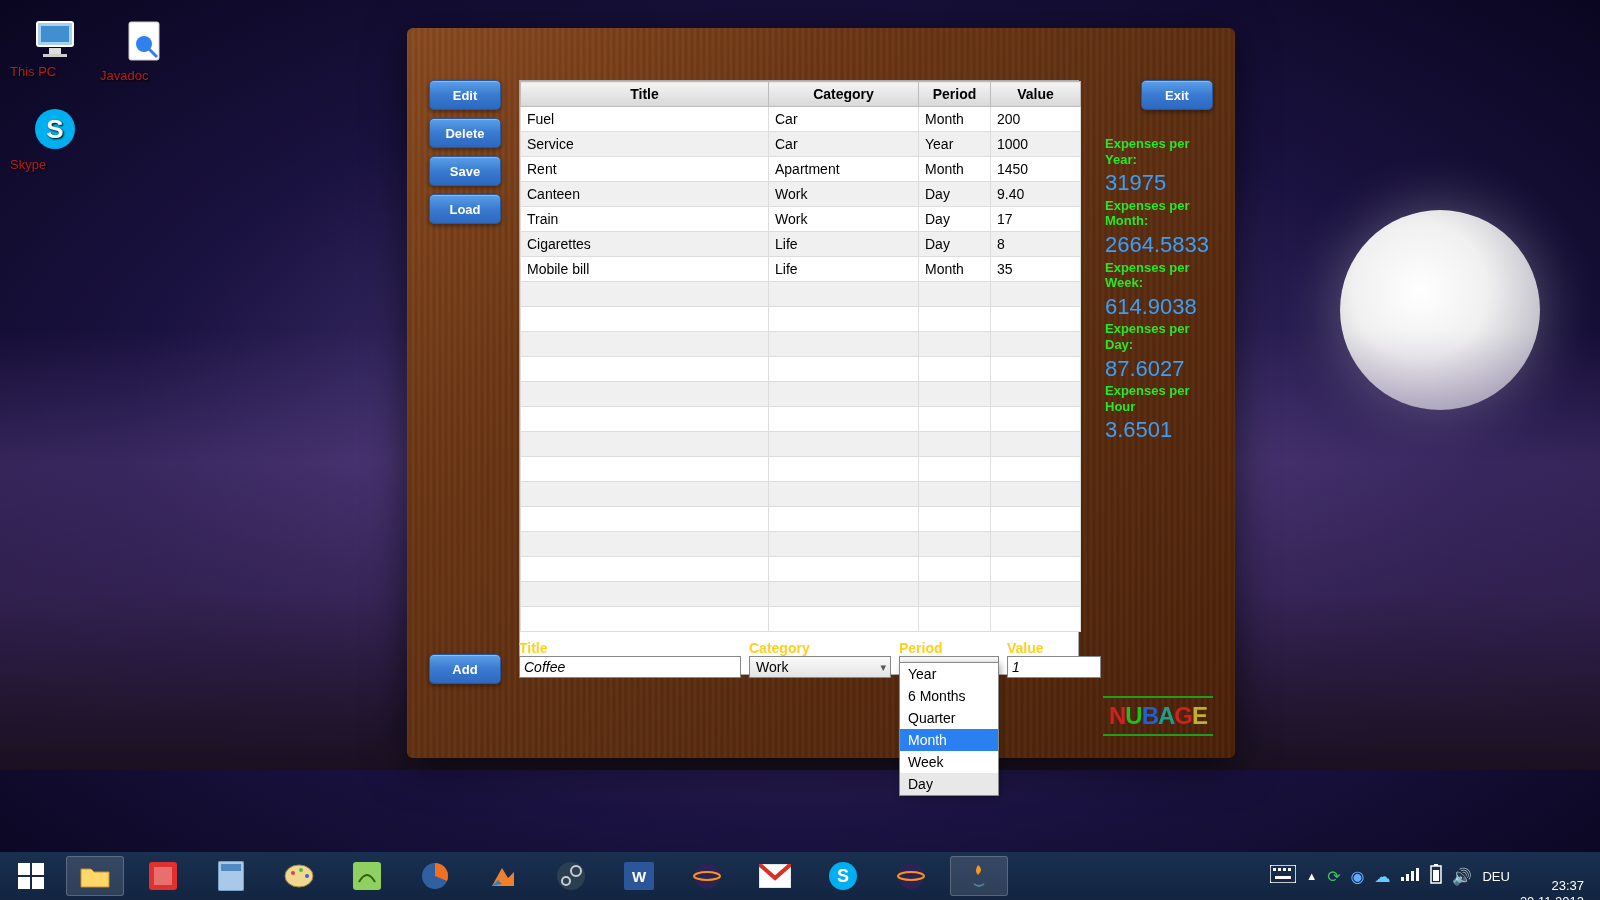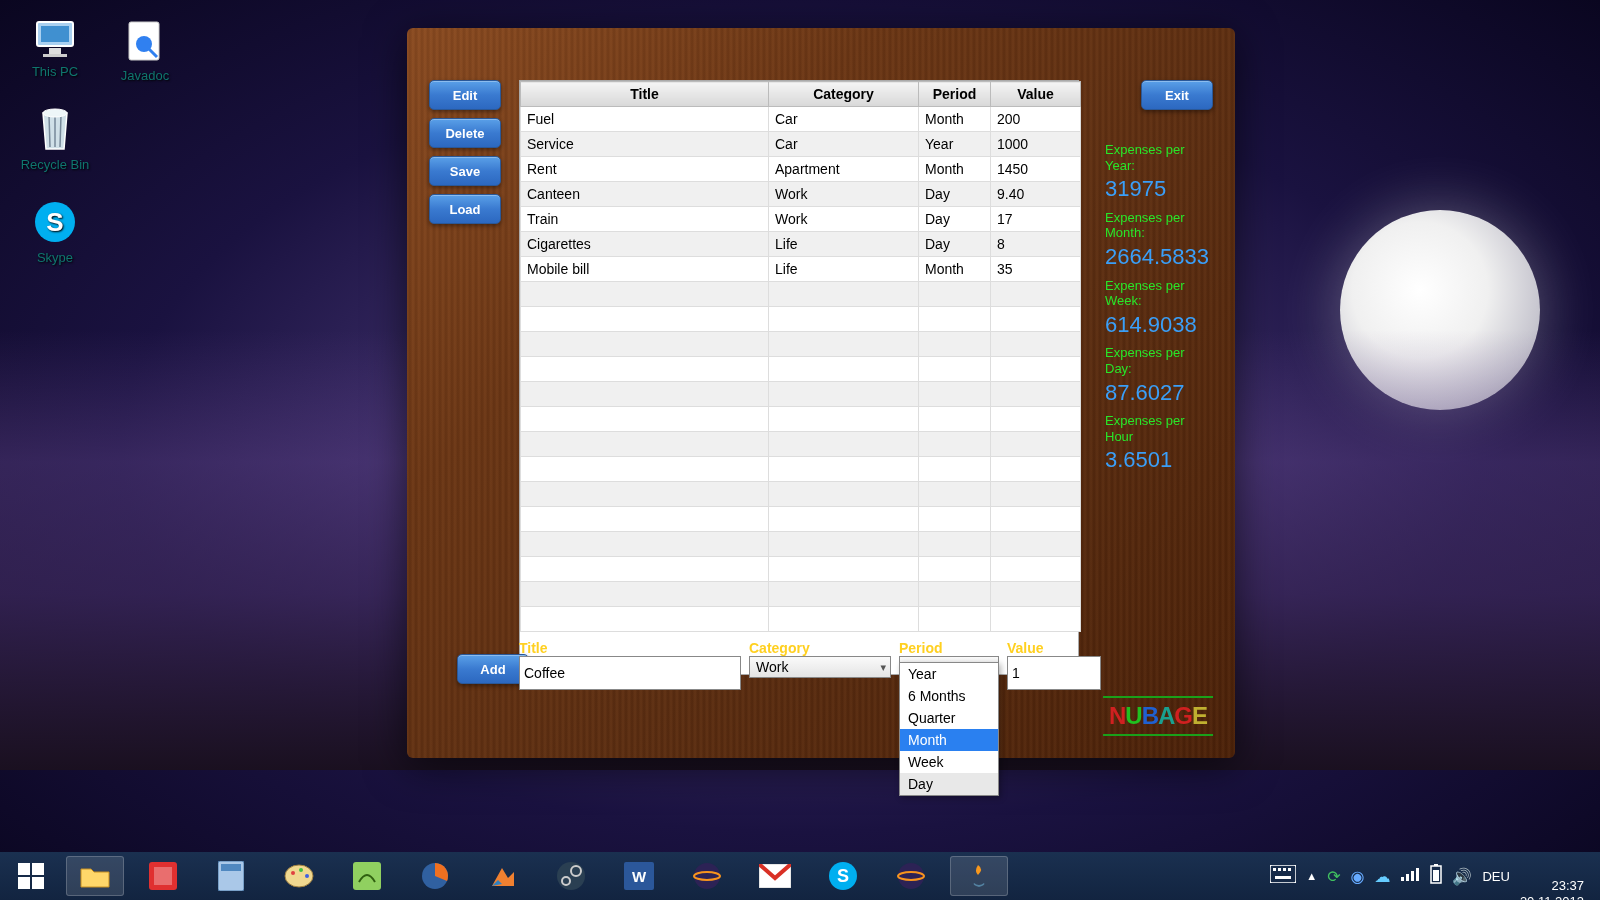--- a/index.html
+++ b/index.html
@@ -16,21 +16,21 @@
   width: 200px; height: 200px; border-radius: 50%;
   background: radial-gradient(circle at 40% 40%, #fff 0%, #f0f0f0 40%, #c8c7d0 70%, #9997a6 100%);
   box-shadow: 0 0 60px rgba(255,255,255,0.3);
 }
 .clouds {
   position: absolute; left: 0; right: 0; top: 330px; height: 440px;
   background: linear-gradient(180deg, rgba(100,70,140,0) 0%, rgba(100,70,140,0.4) 30%, rgba(60,40,90,0.7) 60%, #1a1020 100%);
 }
 
 .desktop-icons { position: absolute; top: 20px; left: 10px; }
-.dicon { width: 90px; text-align: center; color: #0f766e; font-size: 13px;
+.dicon { width: 90px; text-align: left; color: #b91c1c; font-size: 13px;
   text-shadow: 1px 1px 2px #000; margin-bottom: 26px; cursor: pointer; }
 .dicon .glyph { display:block; margin: 0 auto 4px; }
 .desktop-icons .row2 { position: absolute; top: 0; left: 90px; }
 
 .app {
   position: absolute; left: 407px; top: 28px;
   width: 828px; height: 730px;
   background: linear-gradient(135deg, #8a4a20 0%, #6a3514 30%, #5a2c10 60%, #4a2008 100%);
   background-image:
     repeating-linear-gradient(90deg, rgba(255,200,140,0.05) 0px, rgba(0,0,0,0.08) 3px, rgba(255,200,140,0.05) 6px),
@@ -54,28 +54,28 @@
 .table-wrap { position: absolute; top: 52px; left: 112px; width: 560px; height: 595px; background:#fff; border: 1px solid #aaa; }
 table { border-collapse: collapse; width: 100%; table-layout: fixed; }
 th { background: linear-gradient(#f4f4f4, #d8d8d8); font-size: 14px; font-weight:bold; text-align:center;
      border: 1px solid #bbb; height: 25px; }
 td { border: 1px solid #ddd; height: 25px; padding: 0 6px; font-size: 14px;
      white-space: nowrap; overflow: hidden; }
 tbody tr:nth-child(even) td { background: #f0f0f0; }
 tbody tr:nth-child(odd)  td { background: #fff; }
 
 .stats { position: absolute; top: 108px; right: 22px; width: 108px; font-size: 13px; }
-.stats .label { color: #29e629; font-weight: normal; line-height: 1.2; margin-top: 6px; }
+.stats .label { color: #29e629; font-weight: bold; line-height: 1.2; }
 .stats .val   { color: #3a9ff8; font-size: 22px; line-height: 1.3; margin-top: 2px; }
 
 .addrow { position: absolute; bottom: 62px; left: 22px; right: 22px; height: 56px; }
 .add-btn { width: 72px; height: 30px; }
 .field-label { color: #ffd020; font-weight: bold; font-size: 14px; }
 .text-input {
-  height: 22px; border: 1px solid #888; padding: 16px 4px; font-size: 14px; background:#fff;
+  height: 22px; border: 1px solid #888; padding: 4px 4px; font-size: 14px; background:#fff;font-style:italic;
 }
 .combo { height: 22px; border: 1px solid #888; background: linear-gradient(#fafafa,#e4e4e4); font-size:14px;
          position: relative; padding: 0 20px 0 6px; line-height: 20px; }
 .combo::after { content:'▾'; position:absolute; right:4px; top:0; font-size:11px; color:#555;}
 
 .dropdown {
   position: absolute; width: 100px; background: #fff; border: 1px solid #888;
   box-shadow: 2px 2px 6px rgba(0,0,0,0.3); z-index: 50; font-size:14px;
 }
 .dropdown div { padding: 3px 8px; cursor: pointer; }
@@ -113,28 +113,20 @@
 
 <div class="desktop-icons">
   <div class="dicon">
     <svg class="glyph" width="44" height="40" viewBox="0 0 44 40">
       <rect x="4" y="2" width="36" height="24" rx="2" fill="#aad0f0" stroke="#fff" stroke-width="2"></rect>
       <rect x="8" y="6" width="28" height="16" fill="#4090d0"></rect>
       <rect x="16" y="28" width="12" height="6" fill="#ddd"></rect>
         <rect x="10" y="34" width="24" height="3" fill="#ccc"></rect>
     </svg>
     <span>This PC</span>
-  </div>
-  <div class="dicon">
-    <svg class="glyph" width="44" height="48" viewBox="0 0 44 48">
-      <path d="M10 8 L34 8 L31 44 L13 44 Z" fill="#d0e0e8" stroke="#fff" stroke-width="1.5"></path>
-      <path d="M16 10 L17 42 M22 10 L22 42 M28 10 L27 42" stroke="#789" stroke-width="1.5"></path>
-      <ellipse cx="22" cy="8" rx="12" ry="4" fill="#eef6f8" stroke="#fff"></ellipse>
-    </svg>
-    <span>Recycle Bin</span>
   </div>
   <div class="dicon">
     <svg class="glyph" width="48" height="48" viewBox="0 0 48 48">
       <circle cx="24" cy="24" r="20" fill="#00aff0"></circle>
       <text x="24" y="33" font-size="26" font-weight="bold" fill="#fff" text-anchor="middle" font-family="Arial">S</text>
     </svg>
     <span>Skype</span>
   </div>
   <div class="dicon row2">
     <svg class="glyph" width="40" height="44" viewBox="0 0 40 44">
@@ -313,21 +305,21 @@
     <div class="val">2664.5833</div>
     <div class="label">Expenses per Week:</div>
     <div class="val">614.9038</div>
     <div class="label">Expenses per Day:</div>
     <div class="val">87.6027</div>
     <div class="label">Expenses per Hour</div>
     <div class="val">3.6501</div>
   </div>
 
   <div class="addrow">
-    <div style="position:absolute; left:0; top:14px;margin-left:28px;">
+    <div style="position:absolute; left:0; top:14px;">
       <button class="btn add-btn">Add</button>
     </div>
     <div style="position:absolute; left:90px; top:0;">
       <div class="field-label">Title</div>
       <input class="text-input" style="width: 222px;" value="Coffee">
     </div>
     <div style="position:absolute; left:320px; top:0;">
       <div class="field-label">Category</div>
       <div class="combo" style="width:142px">Work</div>
     </div>

